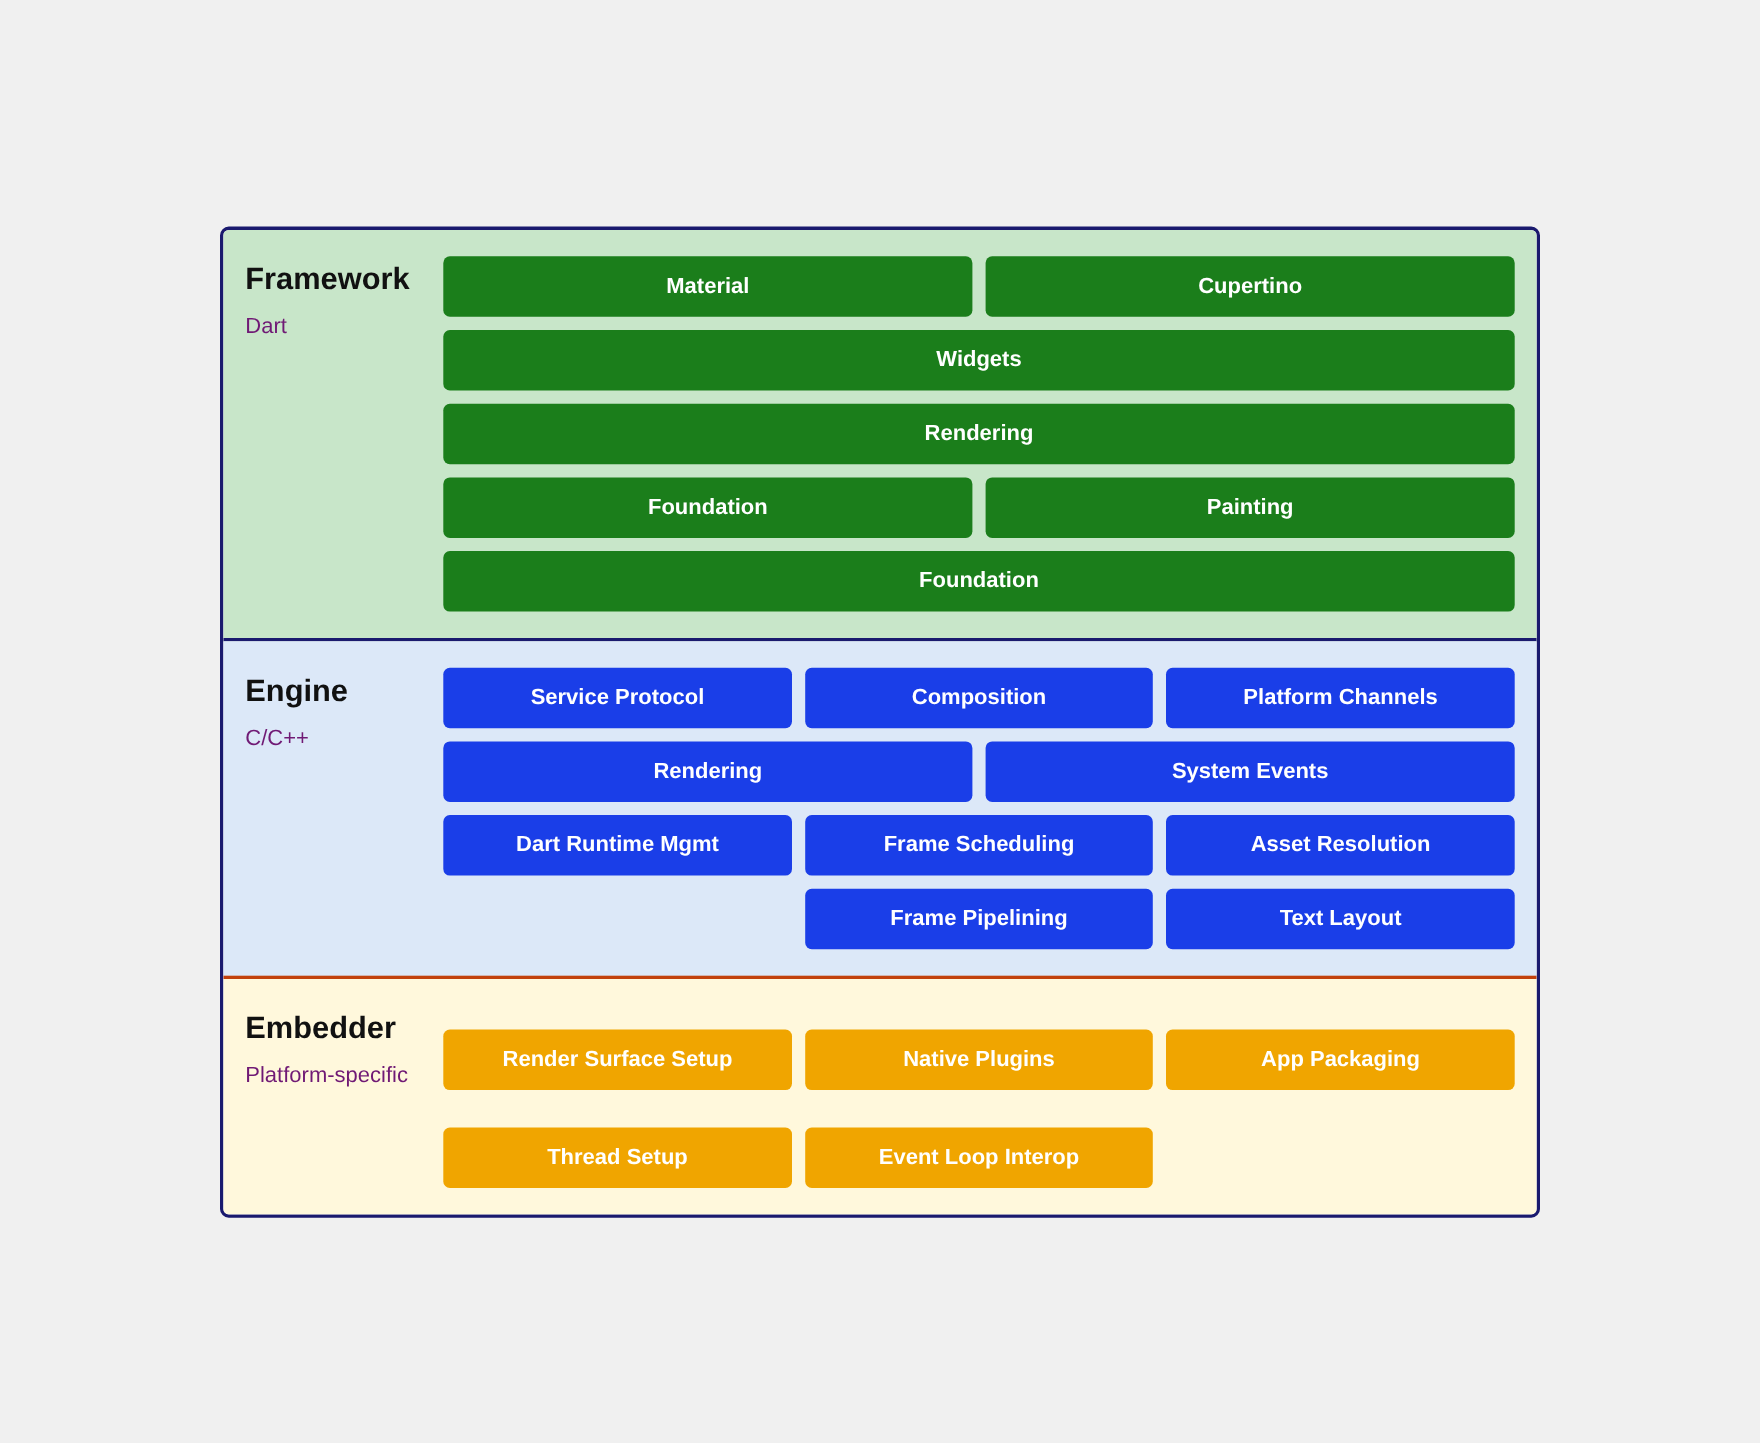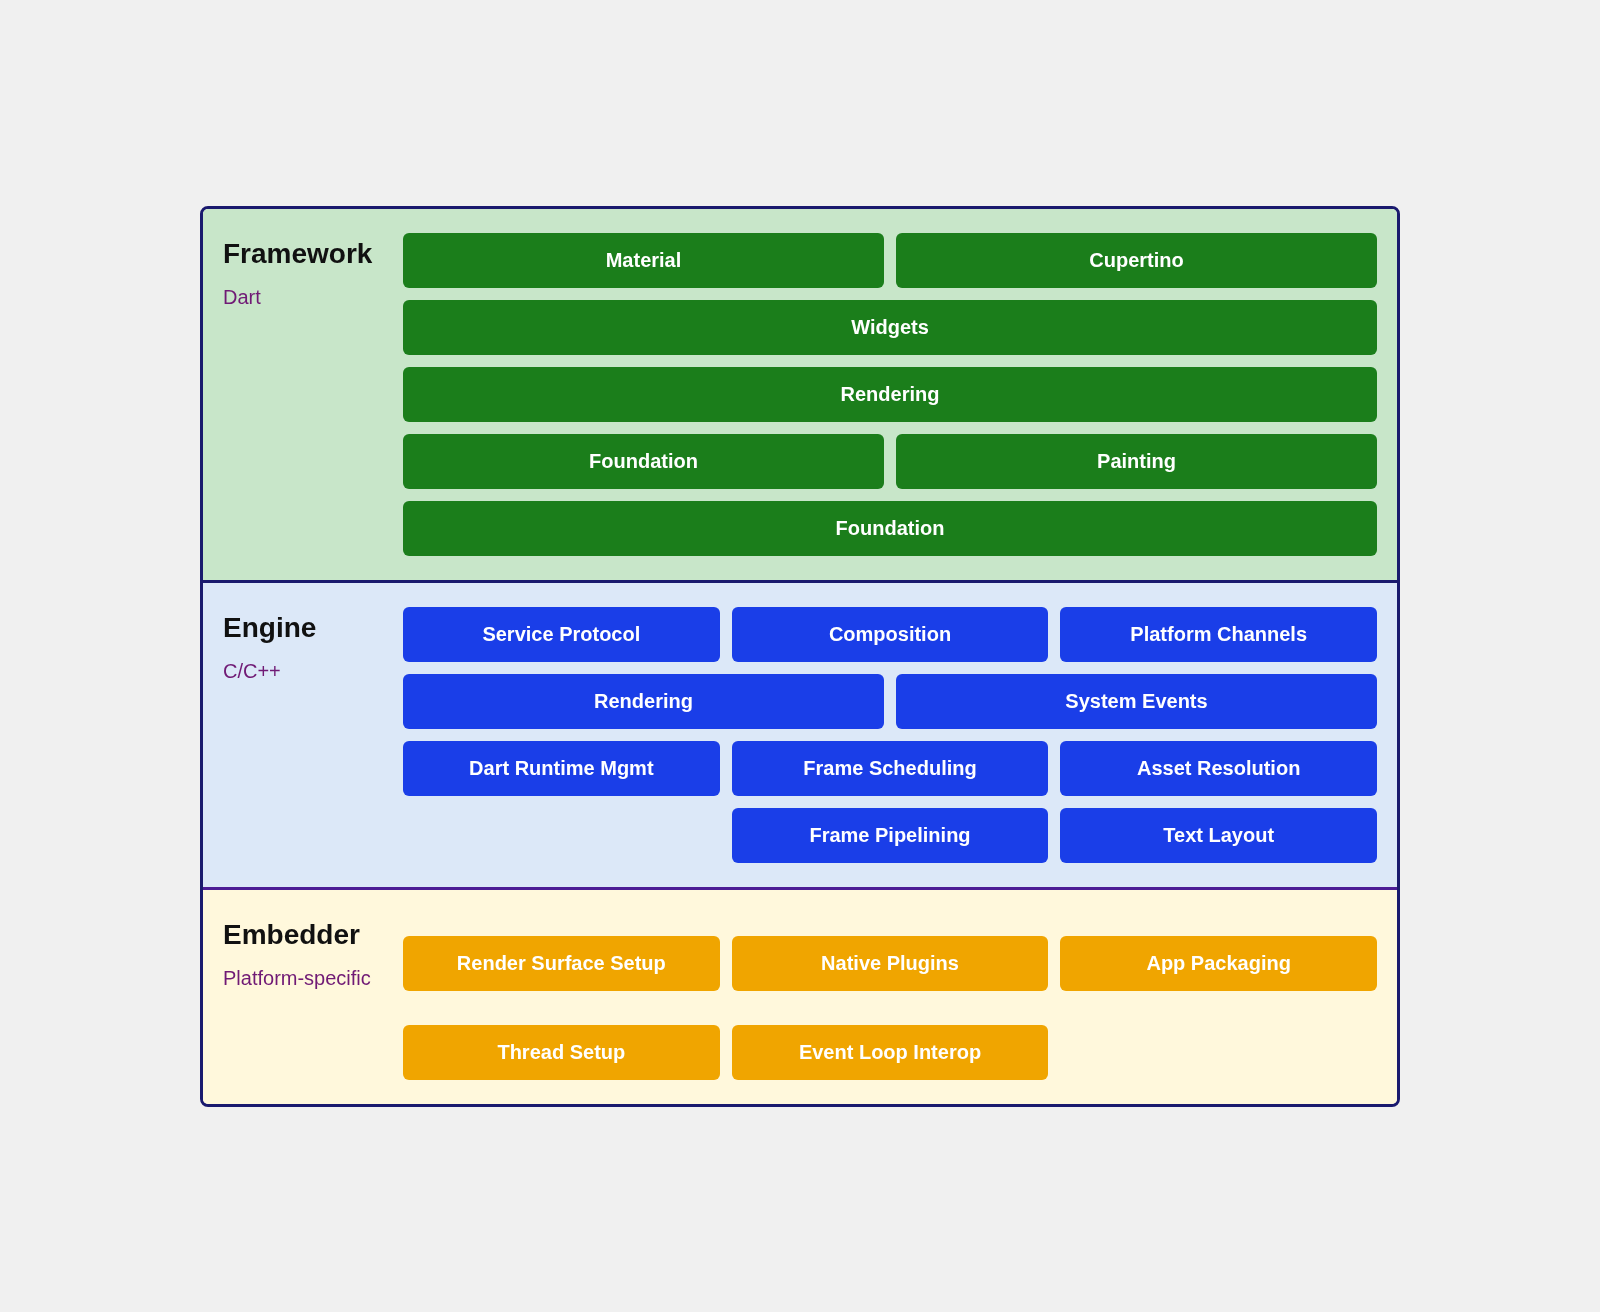--- a/index.html
+++ b/index.html
@@ -86,21 +86,21 @@
     }
 
     .framework-chip {
       background-color: #1b7e1b;
       text-align: right;
     }
 
     
     .engine-layer {
       background-color: #dce8f8;
-      border-bottom: 3px solid #4c1d95;
+      border-bottom: 3px solid #c2410c;
     }
 
     .engine-chip {
       background-color: #1a3ee8;
     }
 
     
     .embedder-layer {
       background-color: #fff8dc;
     }

